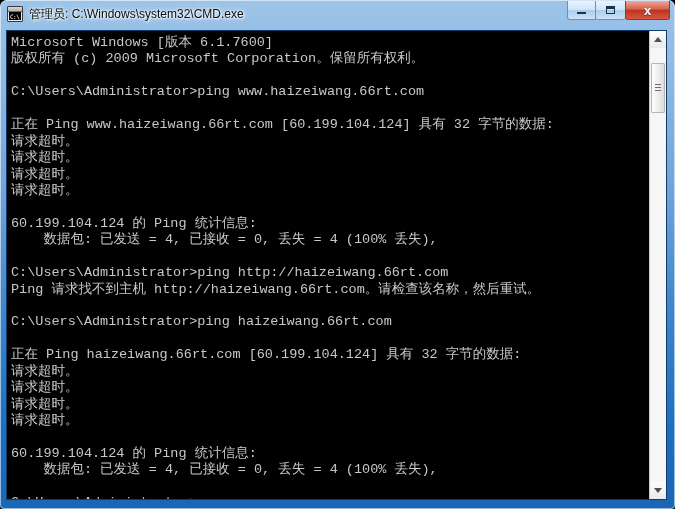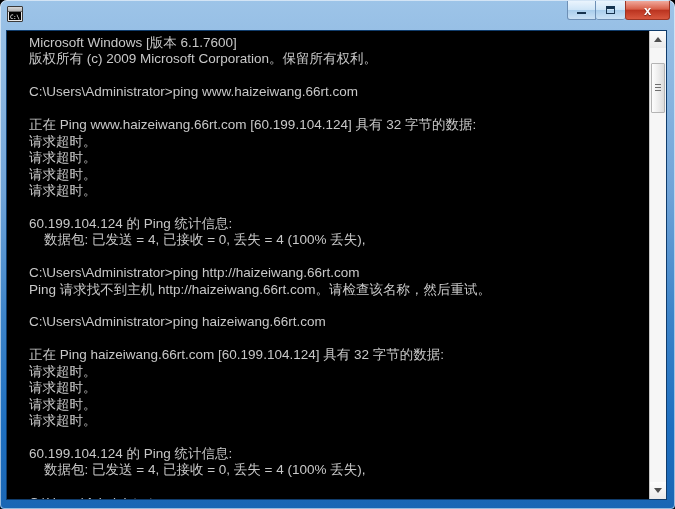--- a/index.html
+++ b/index.html
@@ -150,27 +150,26 @@
     background: #000;
     border: 1px solid #103c6b;
     box-sizing: border-box;
     display: flex;
     overflow: hidden;
   }
   #console-text {
     flex: 1 1 auto;
     padding: 4px 0 0 4px;
     color: #c8c8c8;
-    font-family: Liberation Sans, sans-serif;
+    font-family: Liberation Mono, monospace;
     font-size: 13.5px;
     line-height: 16.45px;
     white-space: pre;
     overflow: hidden;
     letter-spacing: 0px;
-    margin-left: 18px;
   }
   #console-text .line { height: 16.45px; }
   #console-text .blank { height: 16.45px; }
 
   
   #scrollbar {
     flex: 0 0 17px;
     width: 17px;
     background: #f3f3f3;
     border-left: 1px solid #c6c6c6;
@@ -226,20 +225,21 @@
 </head>
 <body>
 
 <div id="window">
 
   <div id="titlebar">
     <div id="app-icon">
       <div class="bar"></div>
       <div class="scr">C:\</div>
     </div>
+    <div id="title-text">管理员: C:\Windows\system32\CMD.exe</div>
   </div>
 
   <div id="winbtns">
     <div class="wbtn min">
       <div class="min-dash"></div>
     </div>
     <div class="wbtn max">
       <div class="max-sq"></div>
     </div>
     <div class="wbtn close">

